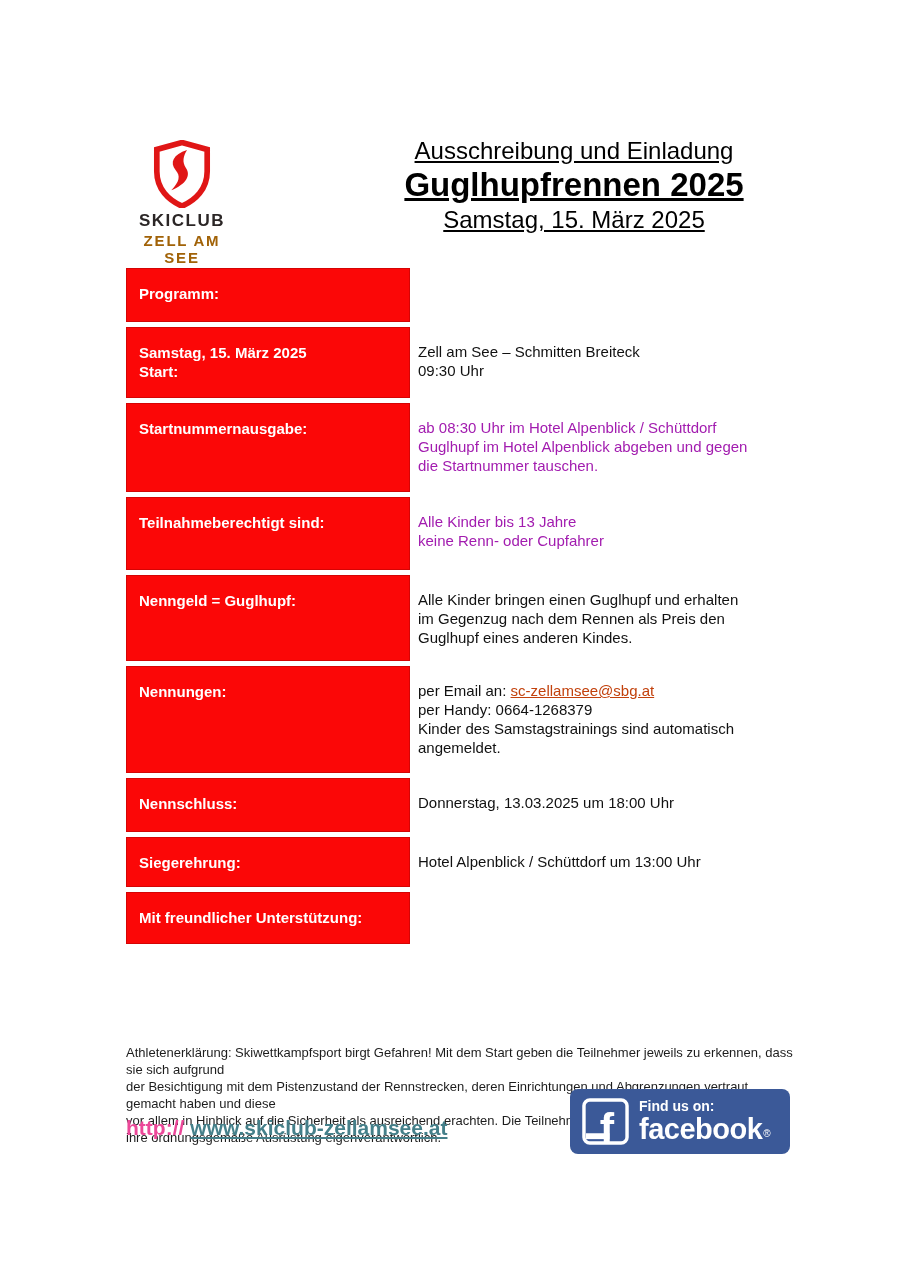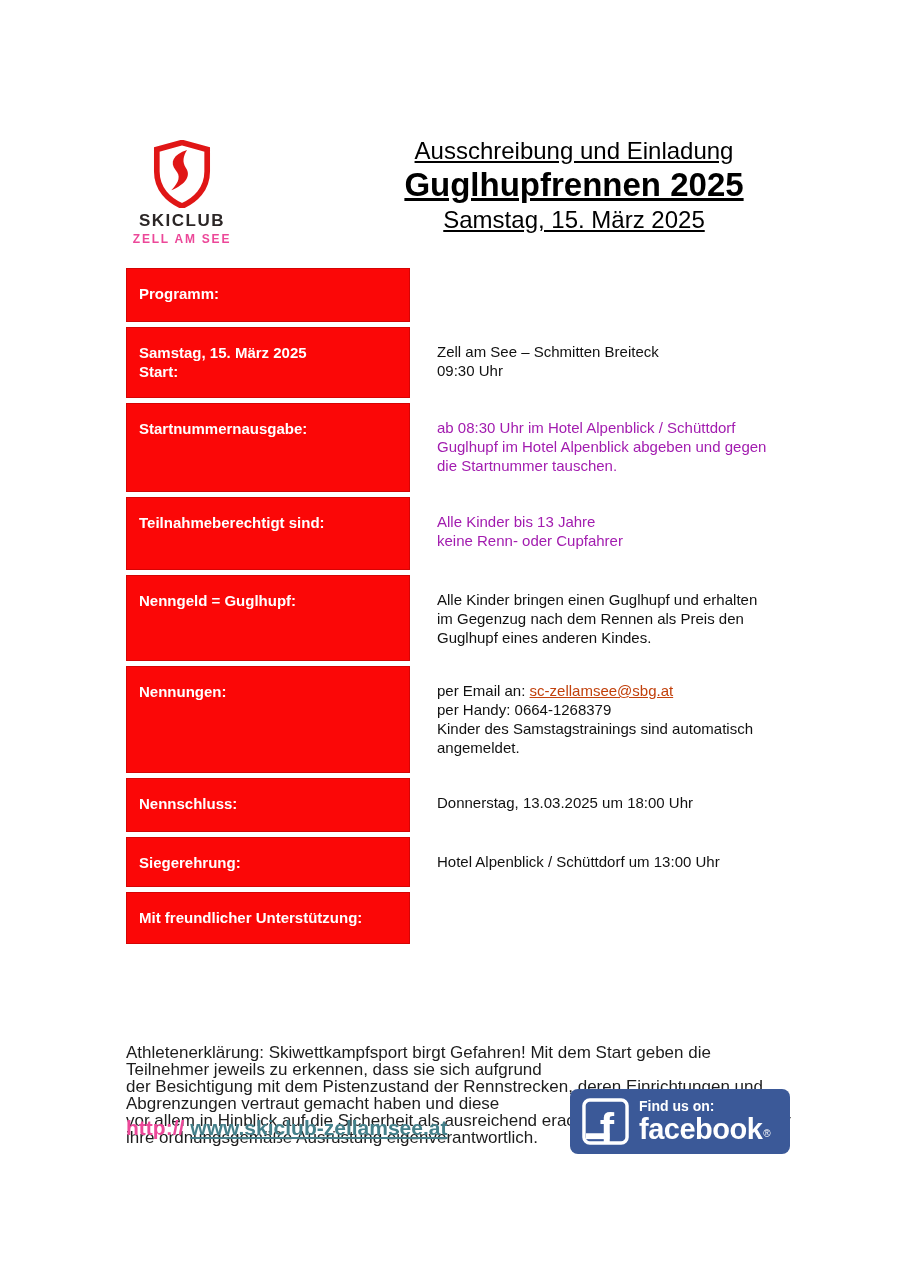--- a/index.html
+++ b/index.html
@@ -4,44 +4,44 @@
 <style>
   html,body{margin:0;padding:0;}
   body{
     width:900px;height:1272px;background:#ffffff;position:relative;overflow:hidden;
     font-family:"Liberation Sans","DejaVu Sans",sans-serif;color:#000;
   }
   
   .logo{position:absolute;left:132px;top:140px;width:100px;text-align:center;}
   .logo svg{display:block;margin:0 auto;}
   .logo-name{font-size:17px;font-weight:bold;letter-spacing:1.5px;color:#2b2626;margin-top:3px;}
-  .logo-sub{font-size:12px;font-weight:bold;letter-spacing:1.8px;color:#ec4899;margin-top:1px;}
+  .logo-sub{font-size:15px;font-weight:bold;letter-spacing:1.8px;color:#a16207;margin-top:1px;}
   .titles{position:absolute;left:264px;top:137px;width:620px;text-align:center;text-decoration:underline;}
   .title-1{font-size:24px;line-height:27px;}
   .title-2{font-size:33px;font-weight:bold;line-height:38px;margin-top:2px;}
   .title-3{font-size:24px;line-height:27px;margin-top:2px;}
   
   .ptable{position:absolute;left:126px;top:268px;width:648px;}
-  .prow{display:flex;margin-bottom:5px;gap:19px;}
+  .prow{display:flex;margin-bottom:5px;}
   .cell-label{
     width:284px;flex:0 0 284px;background:#fb0707;border:1px solid #d50404;
     box-sizing:border-box;color:#ffffff;font-weight:bold;font-size:15px;
     line-height:19px;padding:15px 10px 0 12px;
   }
   .cell-label span{display:block;}
   .cell-content{
     flex:1;padding:15px 0 0 8px;font-size:15px;line-height:19px;color:#111;
   }
   .cell-content.red .line{color:#a21caf;}
   .line{white-space:nowrap;}
   .email-link{color:#c2410c;text-decoration:underline;cursor:pointer;}
   
   .disclaimer{
     position:absolute;left:126px;top:1044px;width:670px;
-    font-size:17px;line-height:17px;color:#1d1d1d;
+    font-size:13px;line-height:17px;color:#1d1d1d;
   }
   .urlline{position:absolute;left:126px;top:1116px;font-size:21px;font-weight:bold;}
   .urlline .http{color:#ec4899;}
   .web-link{color:#45808a;text-decoration:underline;cursor:pointer;margin-left:6px;}
   .fb-badge{
     position:absolute;left:570px;top:1089px;width:220px;height:65px;
     background:#3b5998;border-radius:8px;display:flex;align-items:center;
     padding:0;box-sizing:border-box;cursor:pointer;
   }
   .fb-icon{margin-left:12px;flex:0 0 auto;}

